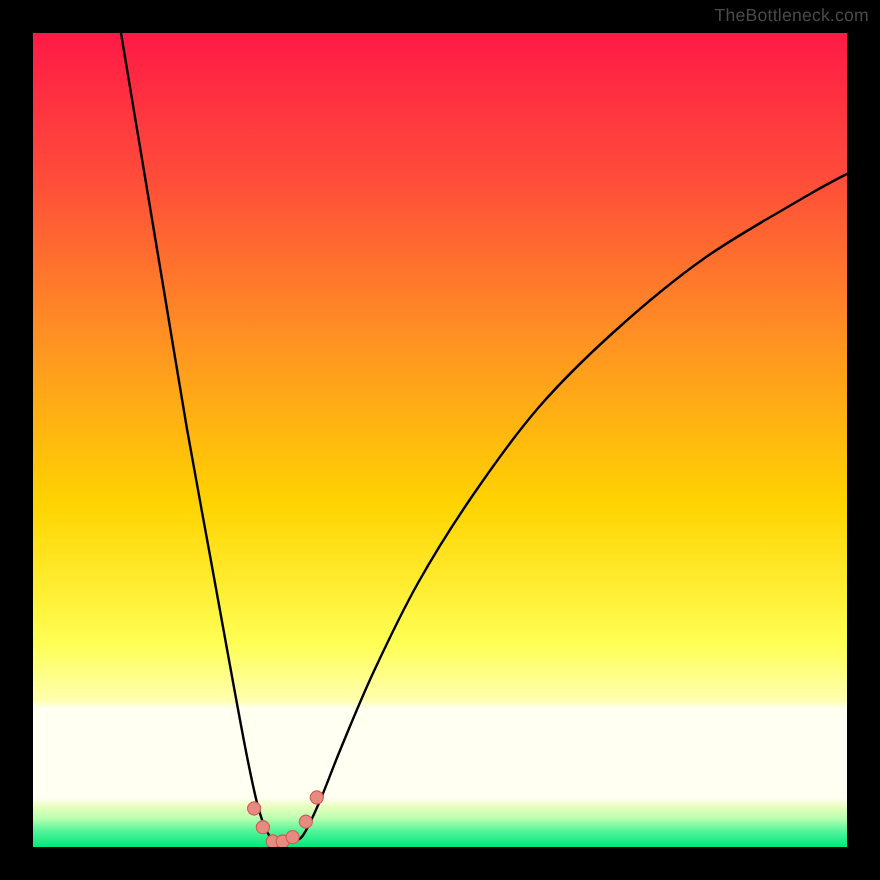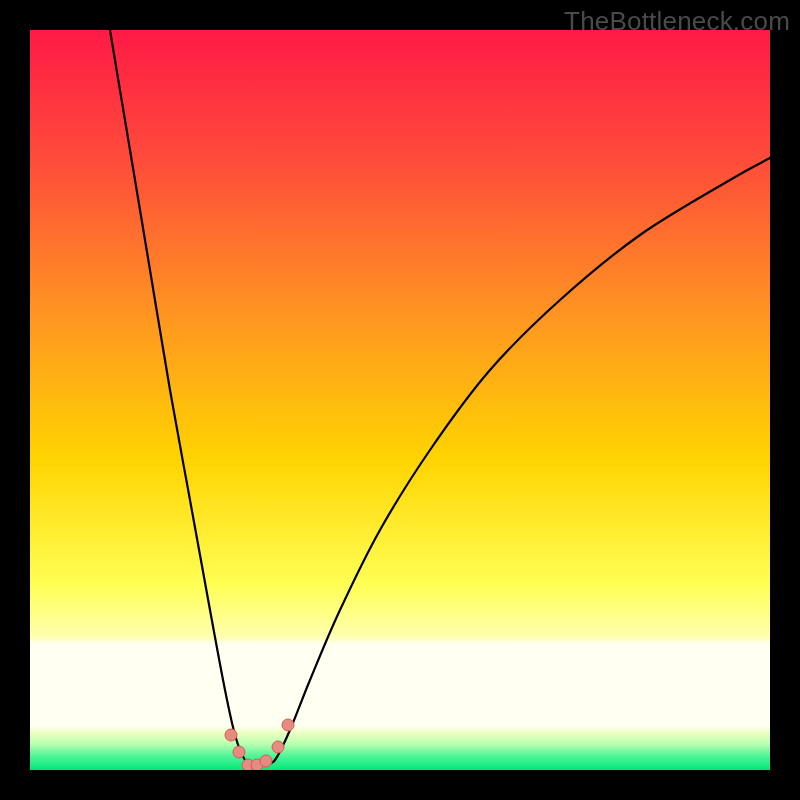--- a/index.html
+++ b/index.html
@@ -24,21 +24,21 @@
     left: 0;
     top: 0;
     width: 740px;
     height: 740px;
   }
   .watermark {
     position: absolute;
     top: 6px;
     right: 10px;
     color: #4a4a4a;
-    font-size: 26px;
+    font-size: 16px;
     font-weight: 500;
     letter-spacing: 0.2px;
     pointer-events: none;
   }
   svg {
     display: block;
   }
 </style>
 </head>
 <body>

